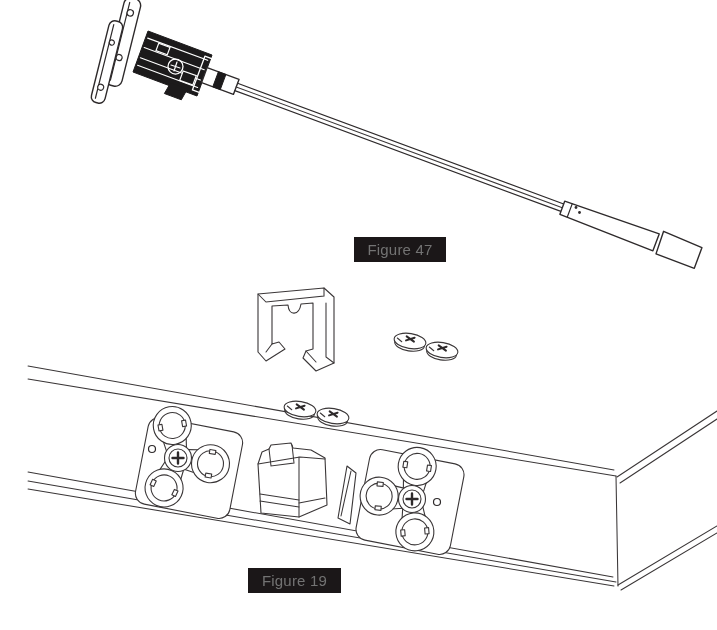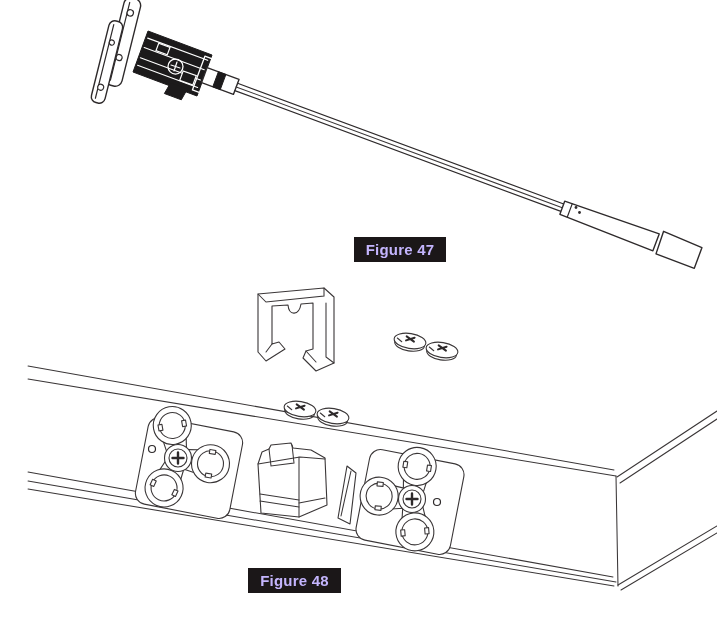--- a/index.html
+++ b/index.html
@@ -10,22 +10,22 @@
   .part{fill:#ffffff;stroke:#2e2a2b;stroke-width:1.4;stroke-linejoin:round;stroke-linecap:round;}
   .part-thin{fill:#ffffff;stroke:#3a3637;stroke-width:1.1;stroke-linejoin:round;}
   .ln{fill:none;stroke:#2e2a2b;stroke-width:1.2;stroke-linejoin:round;stroke-linecap:round;}
   .ln-thin{fill:none;stroke:#3a3637;stroke-width:1.05;stroke-linecap:round;}
   .dark{fill:#1c1a1b;stroke:#1c1a1b;stroke-width:1;stroke-linejoin:round;}
   .wdetail{fill:none;stroke:#ffffff;stroke-width:1.2;stroke-linecap:round;}
   .hole{fill:#ffffff;stroke:#2e2a2b;stroke-width:1.2;}
   .cross{fill:none;stroke:#2e2a2b;stroke-width:2.4;stroke-linecap:round;}
   .screwmark{fill:none;stroke:#2e2a2b;stroke-width:2;stroke-linecap:round;}
   
-  .fig-label{position:absolute;background:#1b1718;color:#c4b5fd;display:flex;
-             align-items:center;justify-content:center;font-weight:bold;
+  .fig-label{position:absolute;background:#1b1718;color:#737373;display:flex;
+             align-items:center;justify-content:center;font-weight:normal;
              font-size:15px;letter-spacing:.2px;
              font-family:"Liberation Sans", sans-serif;}
 </style>
 </head>
 <body>
 
 <div id="canvas">
 
 <svg id="art" width="717" height="630" viewBox="0 0 717 630">
 
@@ -223,15 +223,15 @@
         <path class="screwmark" d="M-4,-4 L4,0 M4,-4 L-4,0"></path>
         <path class="ln-thin" d="M-13,-1 L-8,2"></path>
       </g>
     </g>
 
   </g>
 </svg>
 
 <div class="fig-label" style="left:354px;top:237px;width:92px;height:25px">Figure 47</div>
 
-<div class="fig-label" style="left:248px;top:568px;width:93px;height:25px">Figure 48</div>
+<div class="fig-label" style="left:248px;top:568px;width:93px;height:25px">Figure 19</div>
 
 </div>
 
 </body></html>

